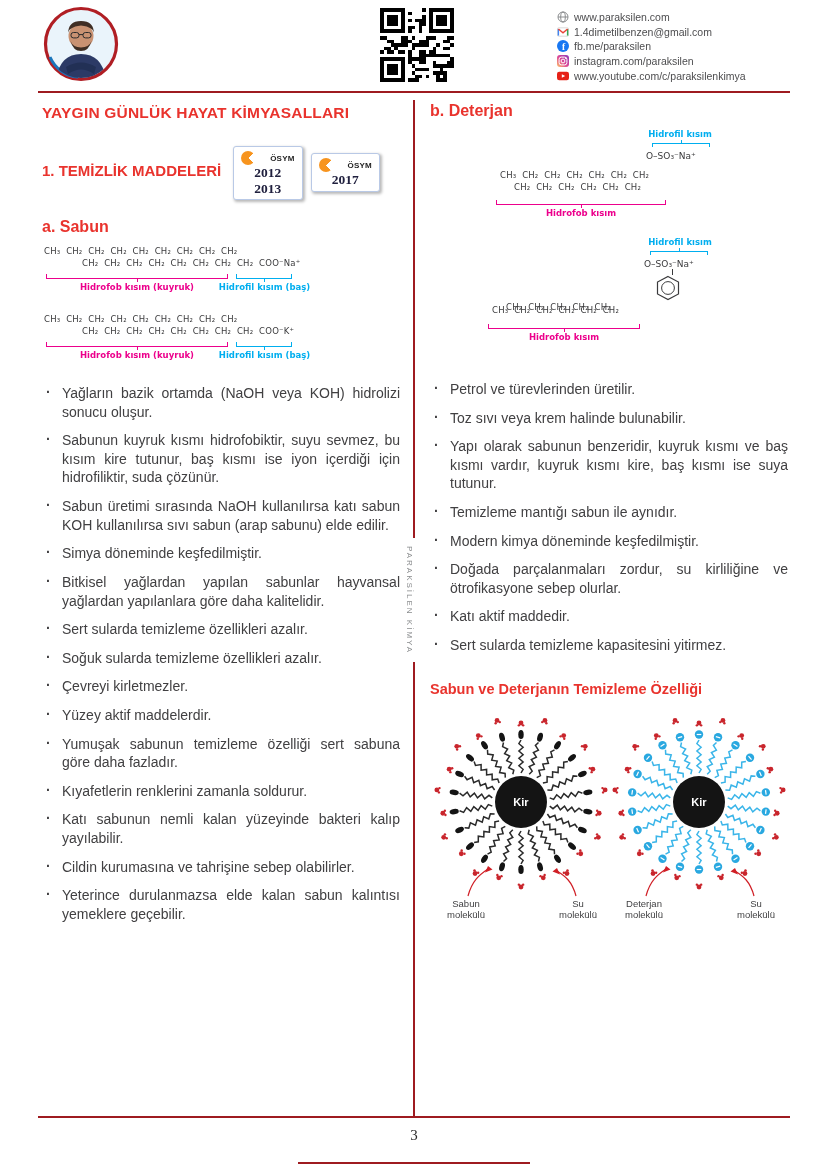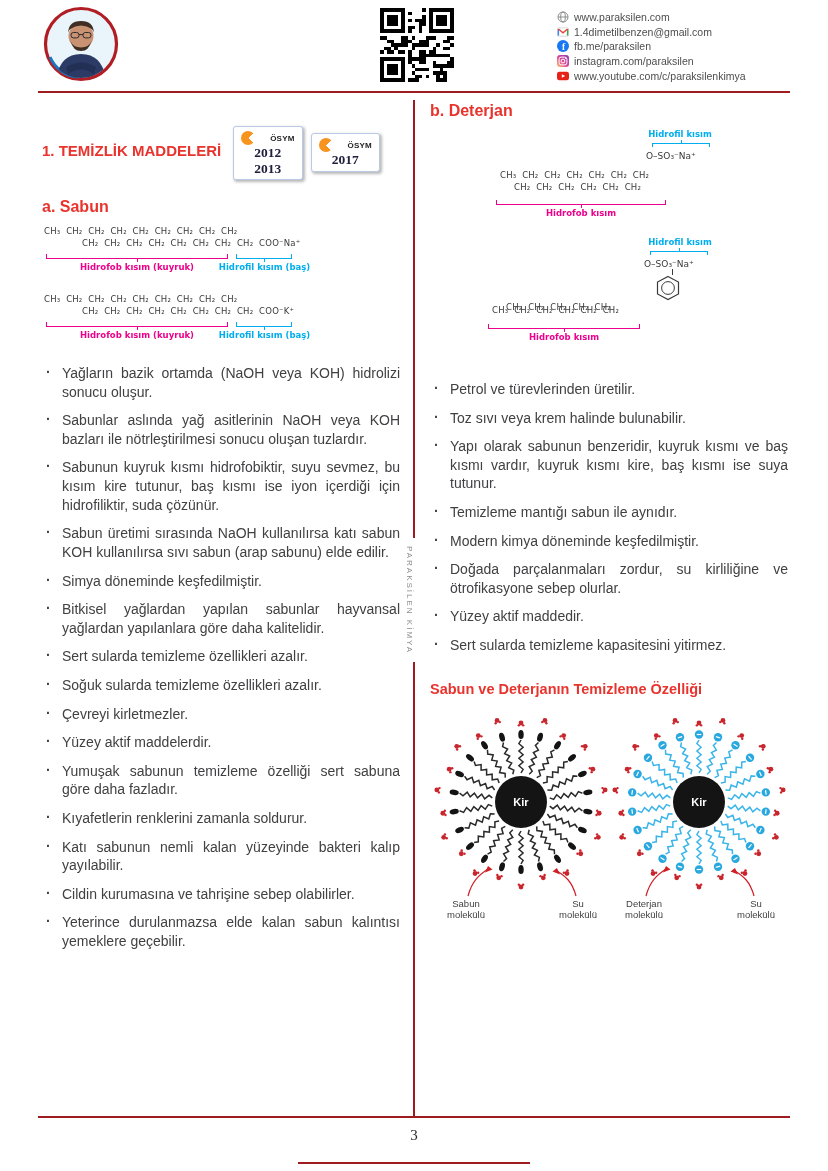--- a/index.html
+++ b/index.html
@@ -318,20 +318,21 @@
         </span>
         <span>www.youtube.com/c/paraksilenkimya</span>
       </div>
     </div>
 
   <div class="rule rule-top"></div>
   <div class="divider"></div>
   <div class="watermark">PARAKSİLEN KİMYA</div>
 
   <section class="col col-left">
+    <h1 class="title">YAYGIN GÜNLÜK HAYAT KİMYASALLARI</h1>
 
     <div class="section-row">
       <h2 class="section-h">1. TEMİZLİK MADDELERİ</h2>
       <div class="badges">
         <div class="badge">
           <div class="badge-top">
             <span class="pac"></span>
             <span class="badge-org">ÖSYM</span>
           </div>
           <div class="badge-years">
@@ -366,21 +367,20 @@
       <div class="row r1">CH₃  CH₂  CH₂  CH₂  CH₂  CH₂  CH₂  CH₂  CH₂</div>
       <div class="row r2">CH₂  CH₂  CH₂  CH₂  CH₂  CH₂  CH₂  CH₂  COO⁻K⁺</div>
       <div class="brace pink"></div>
       <div class="brace blue"></div>
       <div class="blabel pink-t">Hidrofob kısım (kuyruk)</div>
       <div class="blabel blue-t">Hidrofil kısım (baş)</div>
     </div>
 
     <ul class="bullets">
         <li>Yağların bazik ortamda (NaOH veya KOH) hidrolizi sonucu oluşur.</li>
-        <li>Sabunlar aslında yağ asitlerinin NaOH veya KOH bazları ile nötrleştirilmesi sonucu oluşan tuzlardır.</li>
         <li>Sabunun kuyruk kısmı hidrofobiktir, suyu sevmez, bu kısım kire tutunur, baş kısmı ise iyon içerdiği için hidrofiliktir, suda çözünür.</li>
         <li>Sabun üretimi sırasında NaOH kullanılırsa katı sabun KOH kullanılırsa sıvı sabun (arap sabunu) elde edilir.</li>
         <li>Simya döneminde keşfedilmiştir.</li>
         <li>Bitkisel yağlardan yapılan sabunlar hayvansal yağlardan yapılanlara göre daha kalitelidir.</li>
         <li>Sert sularda temizleme özellikleri azalır.</li>
         <li>Soğuk sularda temizleme özellikleri azalır.</li>
         <li>Çevreyi kirletmezler.</li>
         <li>Yüzey aktif maddelerdir.</li>
         <li>Yumuşak sabunun temizleme özelliği sert sabuna göre daha fazladır.</li>
         <li>Kıyafetlerin renklerini zamanla soldurur.</li>
@@ -420,21 +420,21 @@
       <div class="blabel pink-t">Hidrofob kısım</div>
     </div>
 
     <ul class="bullets bullets-right">
         <li>Petrol ve türevlerinden üretilir.</li>
         <li>Toz sıvı veya krem halinde bulunabilir.</li>
         <li>Yapı olarak sabunun benzeridir, kuyruk kısmı ve baş kısmı vardır, kuyruk kısmı kire, baş kısmı ise suya tutunur.</li>
         <li>Temizleme mantığı sabun ile aynıdır.</li>
         <li>Modern kimya döneminde keşfedilmiştir.</li>
         <li>Doğada parçalanmaları zordur, su kirliliğine ve ötrofikasyone sebep olurlar.</li>
-        <li>Yüzey aktif maddedir.</li>
+        <li>Katı aktif maddedir.</li>
         <li>Sert sularda temizleme kapasitesini yitirmez.</li>
       </ul>
 
     <h3 class="mic-h">Sabun ve Deterjanın Temizleme Özelliği</h3>
     <div class="micelles">
         <figure class="micelle"><svg width="178" height="218" viewBox="0 0 178 218">
             <path d="M89.0 66.0 L91.1 62.3 L86.9 58.7 L91.1 55.0 L86.9 51.3 L91.1 47.7 L86.9 44.0 L91.1 40.3 L86.9 36.7 L89.0 33.0" fill="none" stroke="#2a2a2a" stroke-width="1.5"></path>
             <ellipse cx="89" cy="27.5" rx="4.6" ry="2.7" fill="#141414" transform="rotate(-90.0 89.0 27.5)"></ellipse>
             <circle cx="89" cy="16" r="2.4" fill="#c9252c"></circle>
             <circle cx="91.16148217776369" cy="18.359659889731986" r="1.2" fill="#c9252c"></circle>

